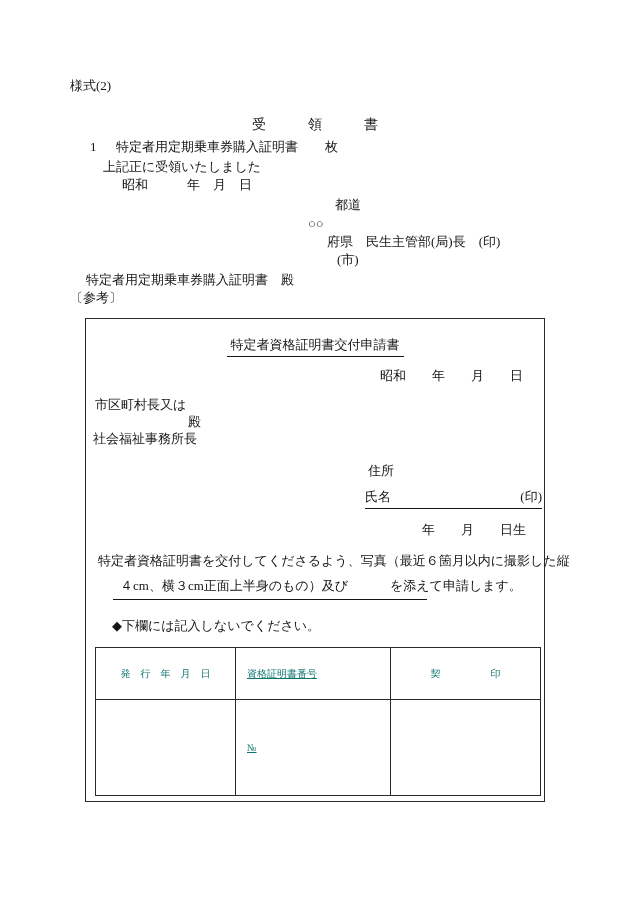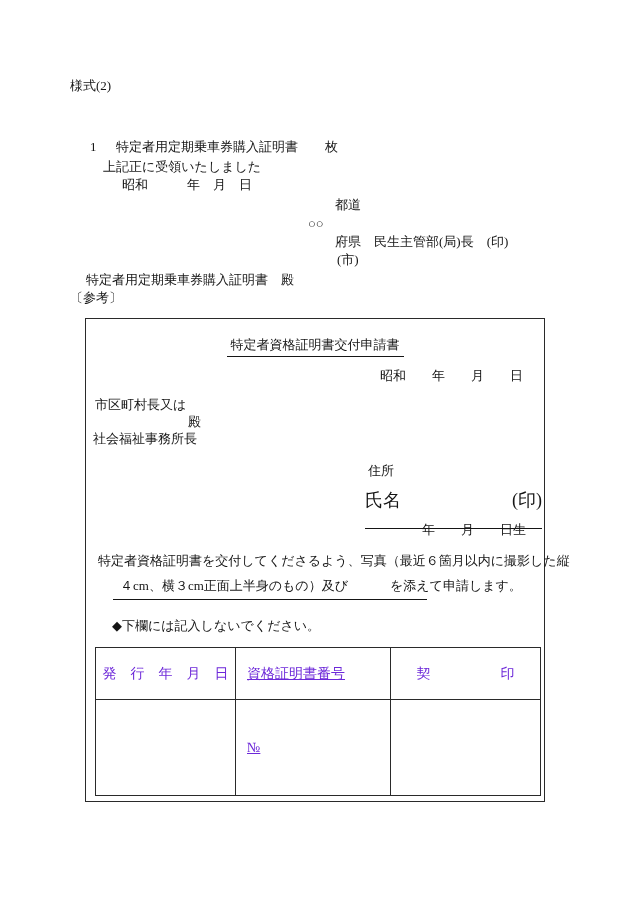--- a/index.html
+++ b/index.html
@@ -16,58 +16,59 @@
   .centered { left:85px; width:460px; text-align:center; }
   .u { display:inline-block; border-bottom:1px solid #151515; padding:0 4px 3px 4px;font-family:Liberation Serif, serif; }
   .box {
     position:absolute; left:85px; top:318px; width:460px; height:484px;
     border:1px solid #2a2a2a; background:transparent;
   }
   .rule { position:absolute; border-top:1px solid #151515; height:0; }
   .nameline {
     position:absolute; left:365px; top:488px; width:177px;
     display:flex; justify-content:space-between; align-items:flex-end;
-    border-bottom:1px solid #151515; padding-bottom:16px;
-    font-size:18px; white-space:pre;
+    border-bottom:1px solid #151515; padding-bottom:2px;
+    font-size:13px; white-space:pre;
   }
   table.grid {
     position:absolute; left:95px; top:647px;
     border-collapse:collapse; table-layout:fixed;
-    font-size:14px; color:#6d28d9;
+    font-size:10px; color:#0f766e;
   }
   table.grid th, table.grid td {
     border:1px solid #2a2a2a; font-weight:normal; white-space:pre;
     vertical-align:middle;
   }
   table.grid tr.hdr th { height:52px; }
   table.grid tr.bod td { height:96px; }
   .al { text-align:left; padding-left:11px;text-decoration:underline; }
   .ac { text-align:center; }
 </style>
 </head>
 <body>
 
 <div class="page">
 
   <div class="t" style="left:70px; top:78px">様式(2)</div>
 
+  <div class="t rtitle centered" style="top:116px">受　　　領　　　書</div>
 
   <span class="t" style="left:90px; top:139px">1</span>
   <span class="t" style="left:116px; top:139px">特定者用定期乗車券購入証明書</span>
   <span class="t" style="left:325px; top:139px">枚</span>
 
   <div class="t" style="left:103px; top:159px">上記正に受領いたしました</div>
 
   <div class="t" style="left:122px; top:177px">昭和　　　年　月　日</div>
 
   <div class="t" style="left:335px; top:197px">都道</div>
 
   <div class="t" style="left:308px; top:216px">○○</div>
 
-  <div class="t" style="left:335px; top:234px">府県　民生主管部(局)長　(印)</div>
+  <div class="t" style="left:327px; top:234px">府県　民生主管部(局)長　(印)</div>
 
   <div class="t" style="left:337px; top:252px">(市)</div>
 
   <div class="t" style="left:86px; top:272px">特定者用定期乗車券購入証明書　殿</div>
 
   <div class="t" style="left:70px; top:290px">〔参考〕</div>
 
   <div class="box"></div>
 
   <div class="t centered" style="top:337px"><span class="u">特定者資格証明書交付申請書</span></div>

